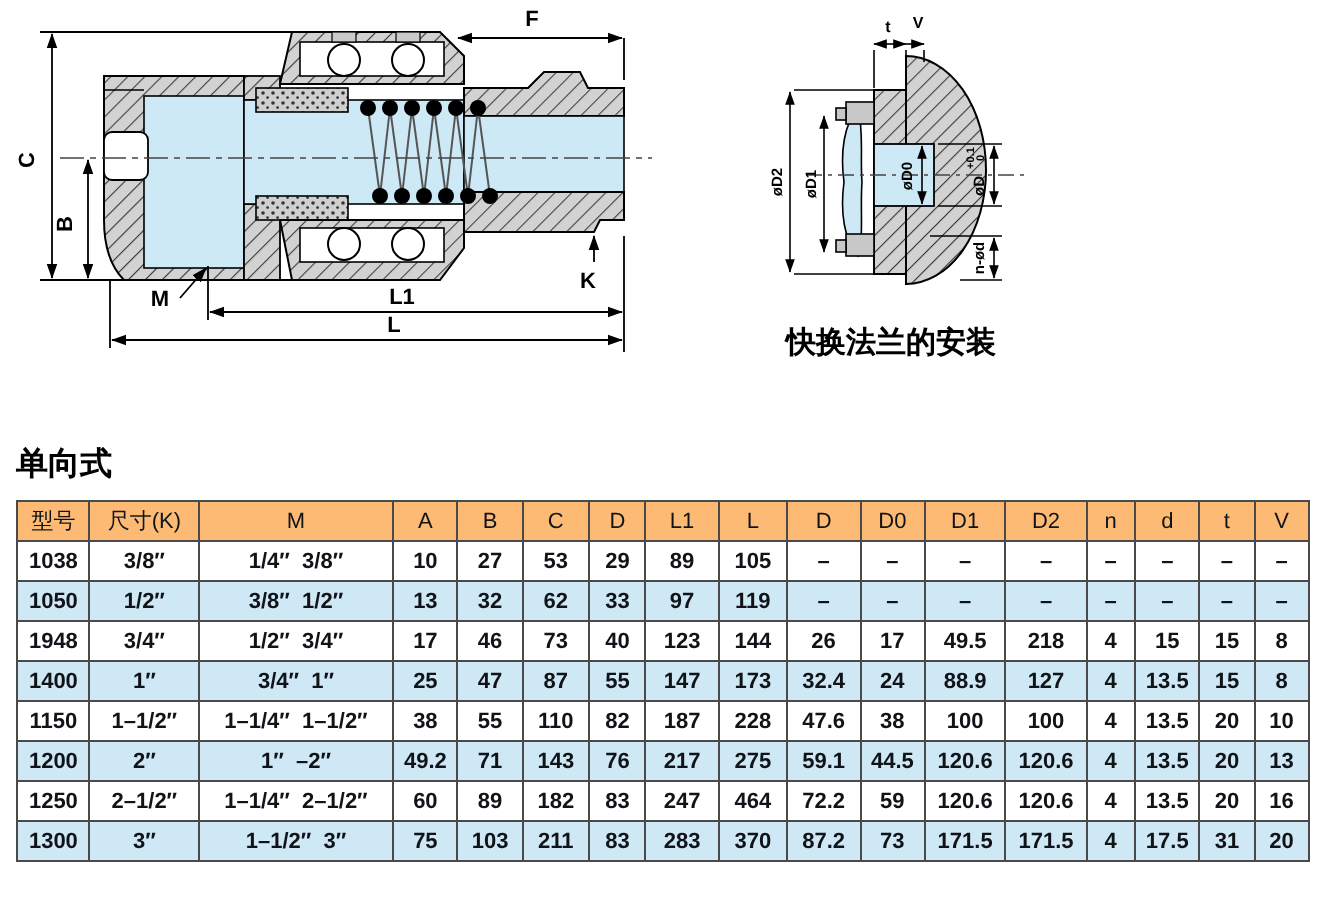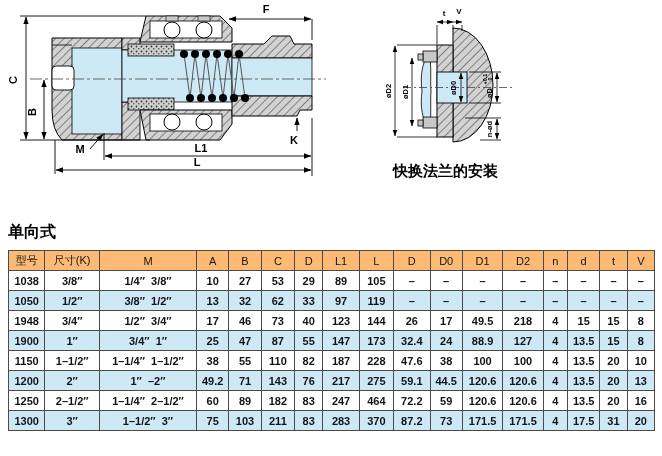--- a/index.html
+++ b/index.html
@@ -291,21 +291,21 @@
             <td>26</td>
             <td>17</td>
             <td>49.5</td>
             <td>218</td>
             <td>4</td>
             <td>15</td>
             <td>15</td>
             <td>8</td>
           </tr>
           <tr>
-            <td>1900</td>
+            <td>1400</td>
             <td>1″</td>
             <td>3/4″  1″</td>
             <td>25</td>
             <td>47</td>
             <td>87</td>
             <td>55</td>
             <td>147</td>
             <td>173</td>
             <td>32.4</td>
             <td>24</td>

